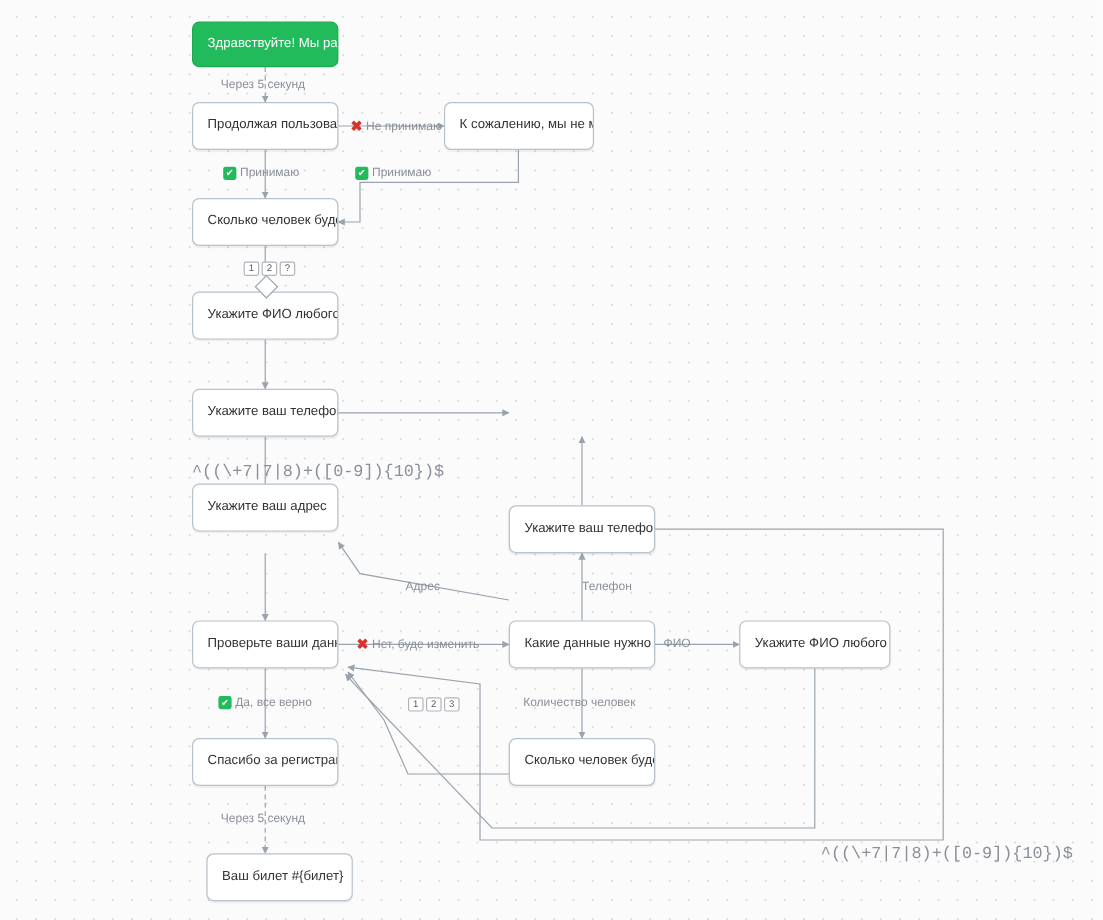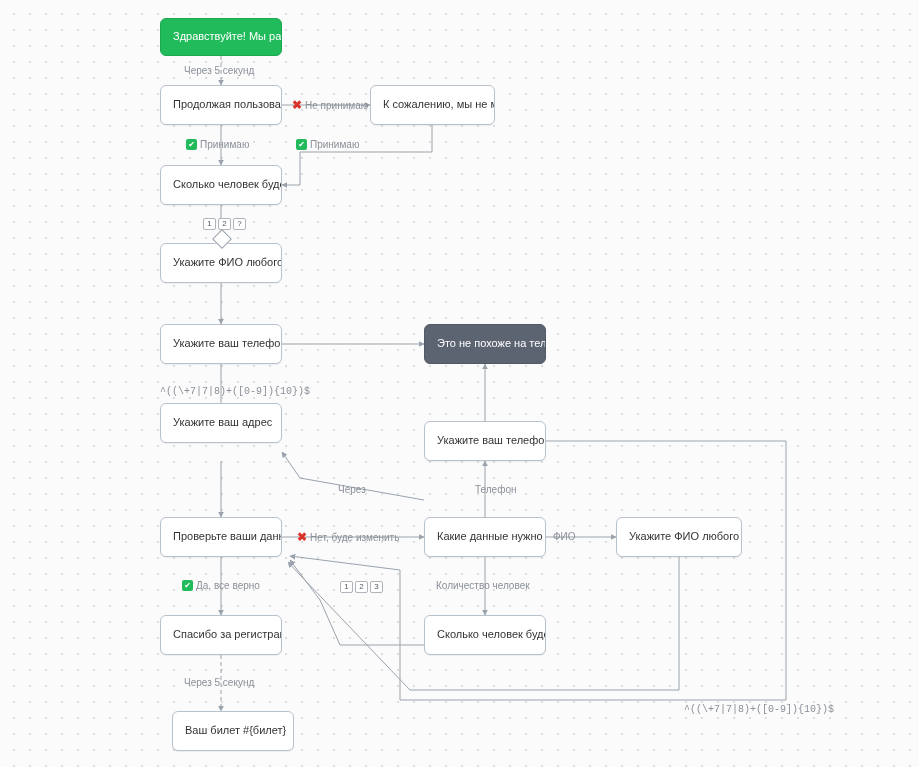--- a/index.html
+++ b/index.html
@@ -60,21 +60,21 @@
     font-size: 10px;
     color: #8a8f98;
     white-space: nowrap;
     background: transparent;
     display: flex;
     align-items: center;
     gap: 3px;
   }
   .label.mono {
     font-family: "Liberation Mono", monospace;
-    font-size: 10px;
+    font-size: 14px;
   }
   .label .check {
     color: #22bb5b;
     font-size: 11px;
     line-height: 1;
     display: inline-block;
     width: 11px;
     height: 11px;
     background: #22bb5b;
     color: #fff;
@@ -181,23 +181,20 @@
   </div>
   <div class="node plain" style="left:160px;top:165px;width:122px;height:40px;">
     <span>Сколько человек буде</span>
   </div>
   <div class="node plain" style="left:160px;top:243px;width:122px;height:40px;">
     <span>Укажите ФИО любого и</span>
   </div>
   <div class="node plain" style="left:160px;top:324px;width:122px;height:40px;">
     <span>Укажите ваш телефон</span>
   </div>
-  <div class="node dark" style="left:424px;top:324px;width:122px;height:40px;">
-    <span>Это не похоже на тел</span>
-  </div>
   <div class="node plain" style="left:160px;top:403px;width:122px;height:40px;">
     <span>Укажите ваш адрес</span>
   </div>
   <div class="node plain" style="left:424px;top:421px;width:122px;height:40px;">
     <span>Укажите ваш телефон</span>
   </div>
   <div class="node plain" style="left:160px;top:517px;width:122px;height:40px;">
     <span>Проверьте ваши данны</span>
   </div>
   <div class="node plain" style="left:424px;top:517px;width:122px;height:40px;">
@@ -230,23 +227,23 @@
     <span>Принимаю</span>
   </div>
   <div class="label" style="left:296px;top:139px;">
     <span class="check">✔</span>
     <span>Принимаю</span>
   </div>
   <div class="label mono" style="left:160px;top:386px;">
     <span>^((\+7|7|8)+([0-9]){10})$</span>
   </div>
   <div class="label" style="left:338px;top:484px;">
-    <span>Через</span>
-  </div>
-  <div class="label" style="left:475px;top:484px;">
+    <span>Адрес</span>
+  </div>
+  <div class="label" style="left:485px;top:484px;">
     <span>Телефон</span>
   </div>
   <div class="label" style="left:297px;top:531px;">
     <span class="cross">✖</span>
     <span>Нет, буде изменить</span>
   </div>
   <div class="label" style="left:553px;top:531px;">
     <span>ФИО</span>
   </div>
   <div class="label" style="left:182px;top:580px;">

